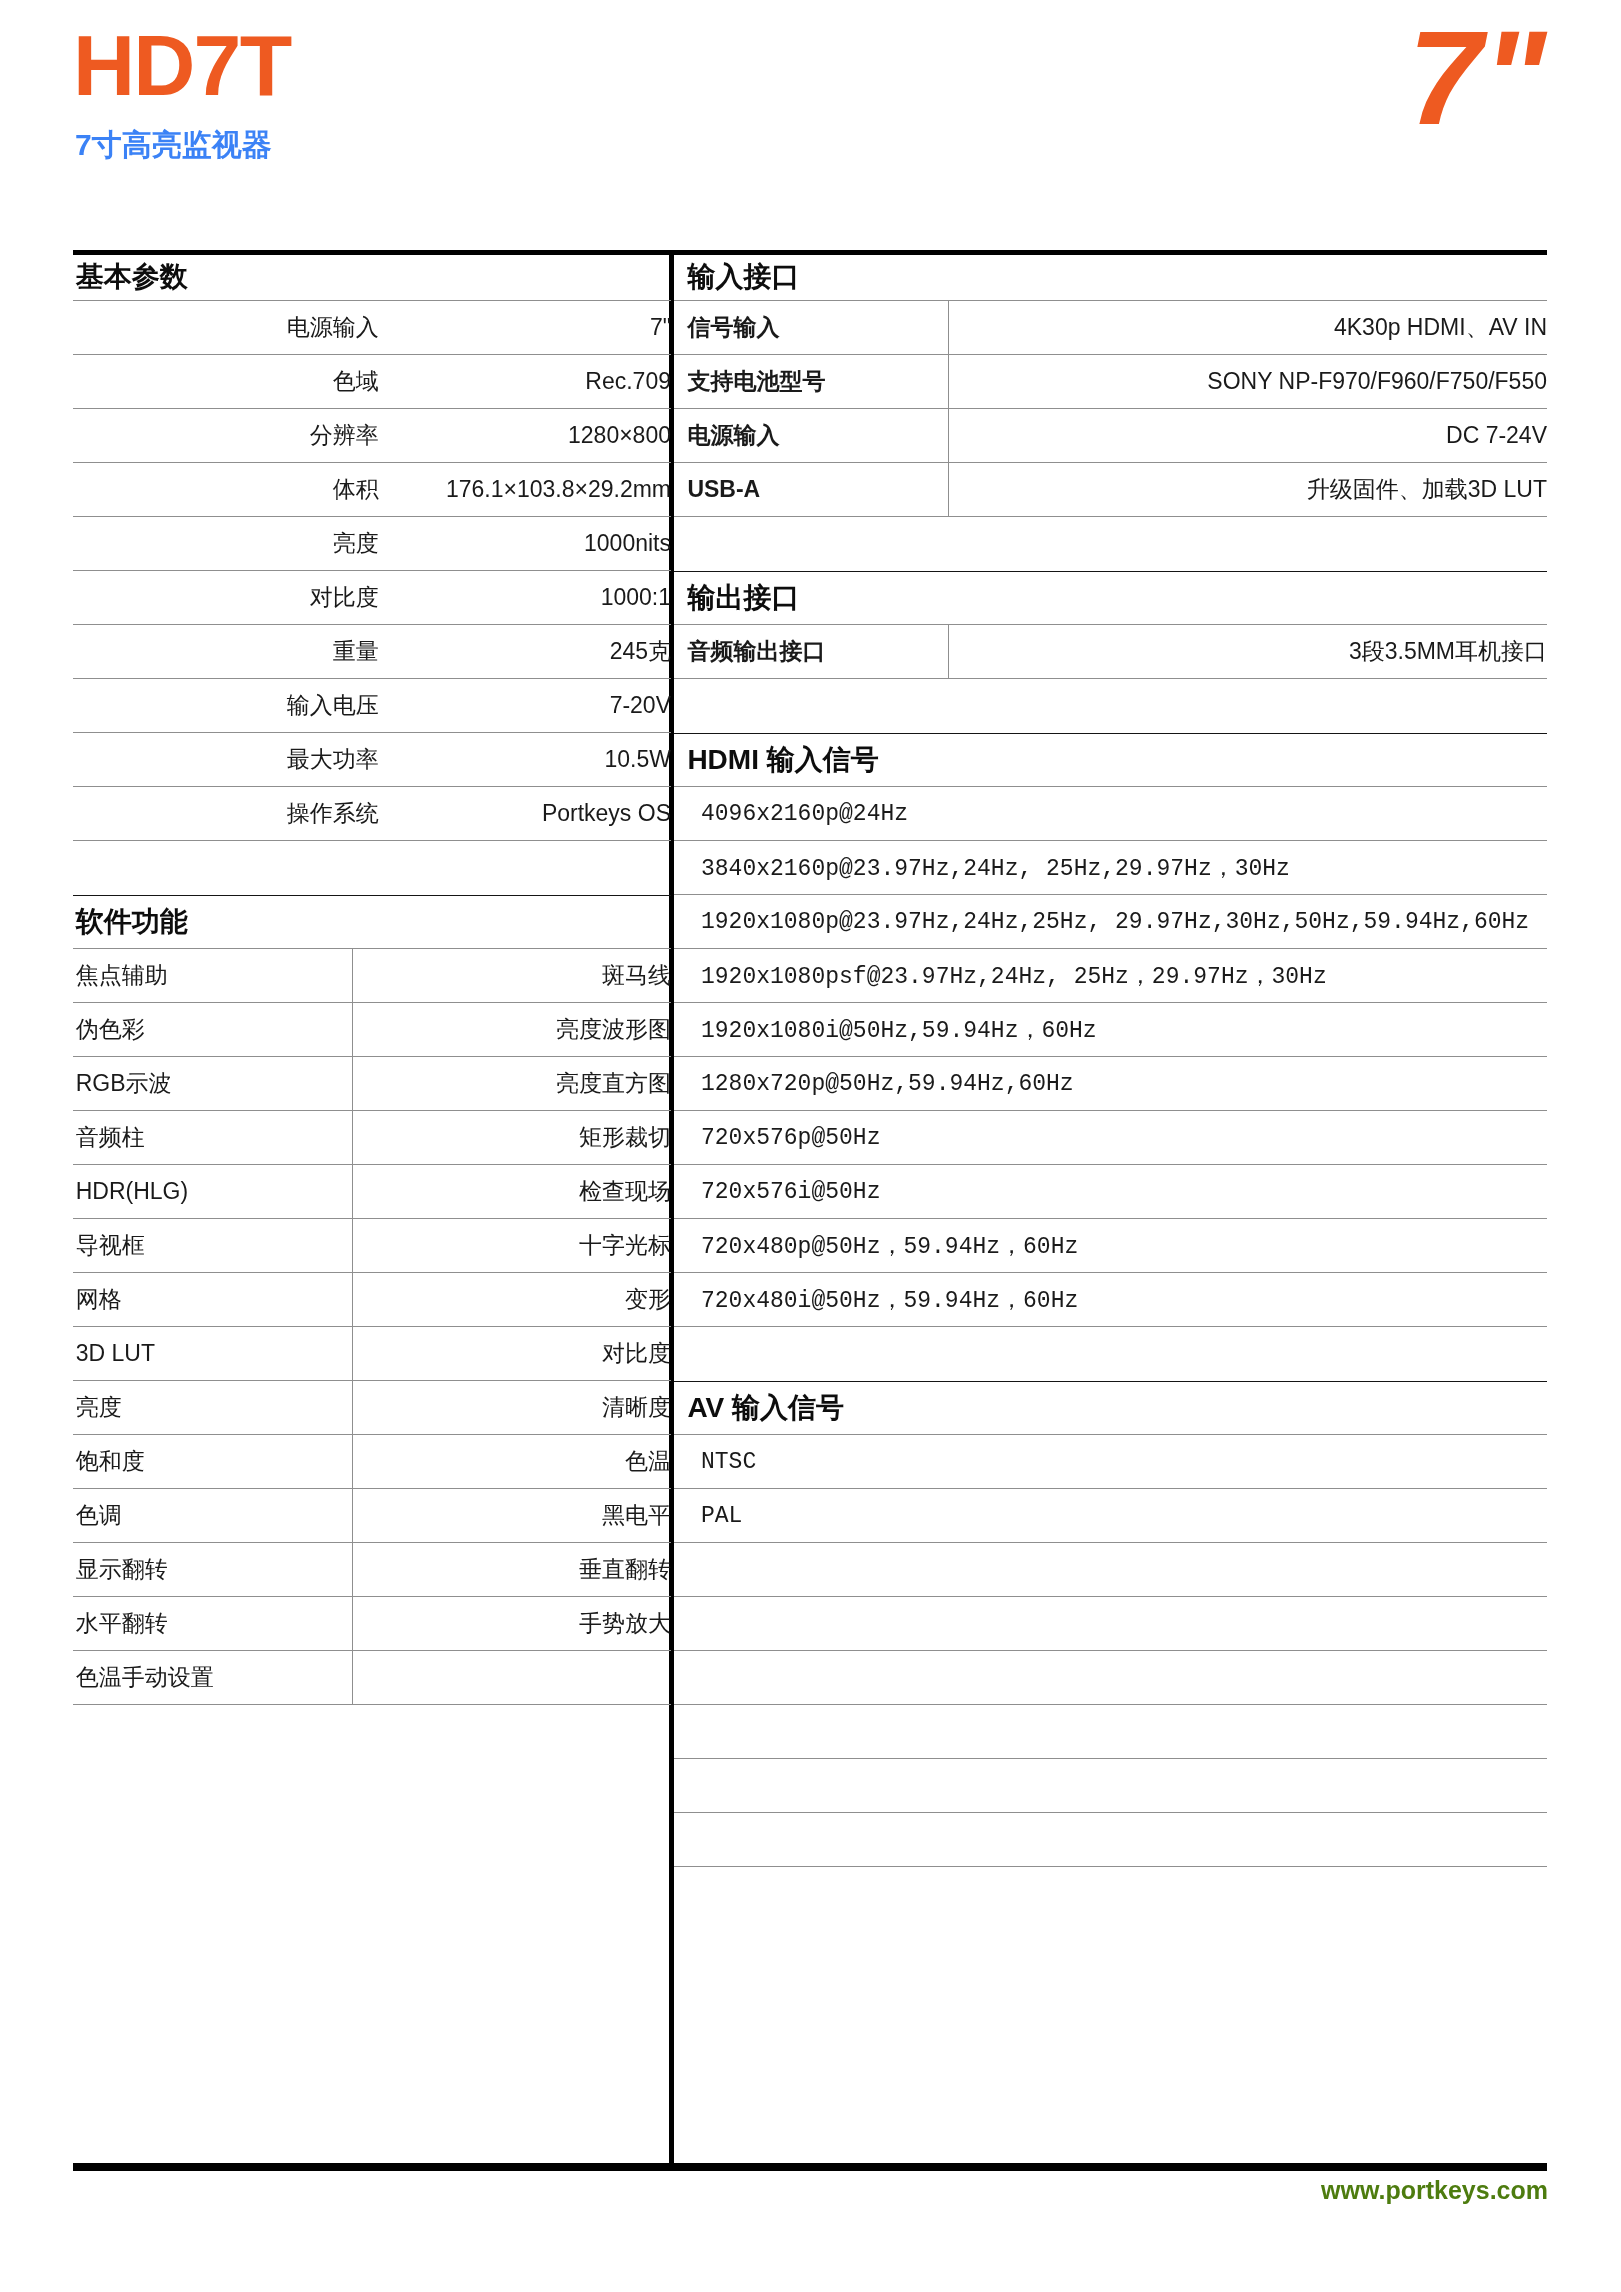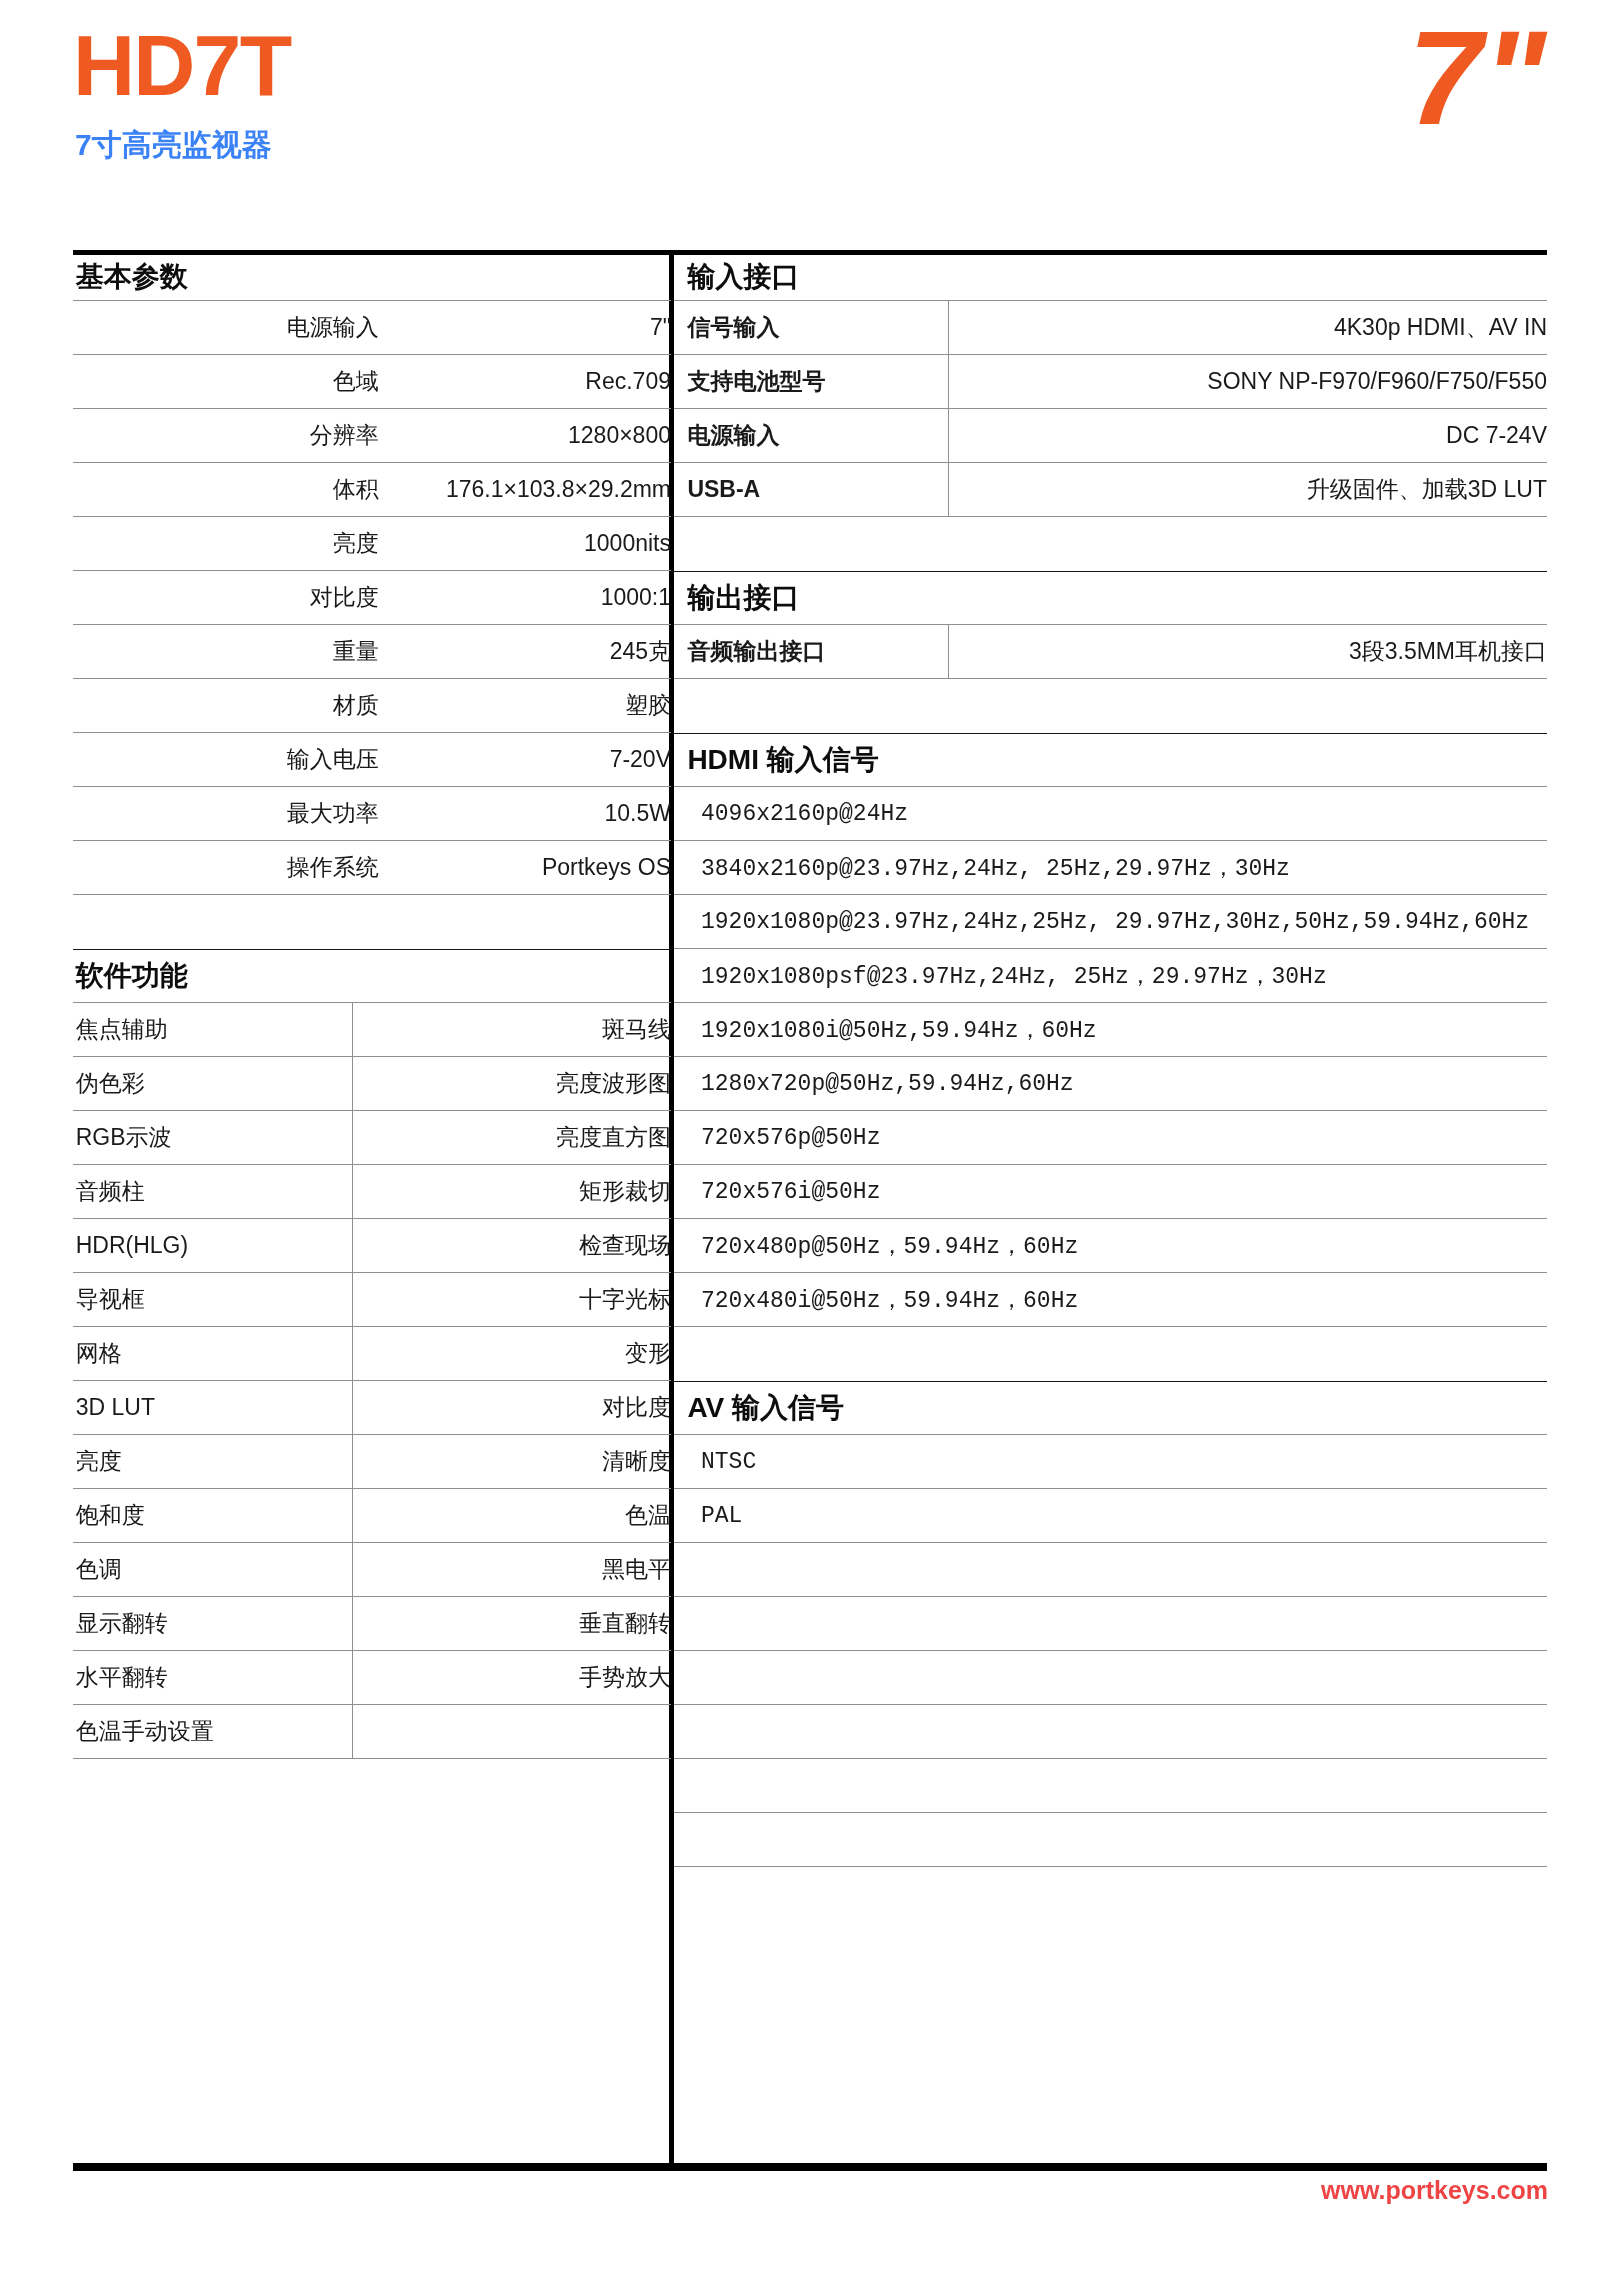--- a/index.html
+++ b/index.html
@@ -10,21 +10,21 @@
   .model{position:absolute;left:73px;top:19.7px;font-size:86px;font-weight:900;
          letter-spacing:-1.8px;color:#EE5A21;line-height:1.05;}
   .subtitle{position:absolute;left:75px;top:125px;font-size:30px;font-weight:bold;color:#3b82f6;}
   .badge{position:absolute;right:75px;top:10.7px;font-size:134px;font-weight:900;
          font-style:italic;color:#EE5A21;line-height:1;}
 
   
   .topbar{position:absolute;left:73px;top:250px;width:1474px;height:4.5px;background:#000;}
   .vdiv{position:absolute;left:669px;top:250px;width:5.4px;height:1921px;background:#000;}
   .botbar{position:absolute;left:73px;top:2163px;width:1474px;height:8px;background:#000;}
-  .footer{position:absolute;right:73px;top:2176px;font-size:25px;font-weight:bold;color:#ef4444;}
+  .footer{position:absolute;right:73px;top:2176px;font-size:25px;font-weight:bold;color:#4d7c0f;}
 
   .col{position:absolute;top:254px;display:flex;flex-direction:column;}
   .col-left{left:73px;width:598px;}
   .col-right{left:674px;width:873px;}
 
   .row{height:54px;display:flex;align-items:center;box-sizing:border-box;
        border-bottom:0.9px solid #8f8f8f;font-size:23px;}
   .hrow{height:47px;display:flex;align-items:center;box-sizing:border-box;
         border-bottom:0.9px solid #8f8f8f;}
   .sec{border-top:1.8px solid #151515;}
@@ -86,24 +86,20 @@
       </div>
     <div class="row">
         <span class="lblL">对比度</span>
         <span class="valL">1000:1</span>
       </div>
     <div class="row">
         <span class="lblL">重量</span>
         <span class="valL">245克</span>
       </div>
     <div class="row">
-        <span class="lblL">材质</span>
-        <span class="valL">塑胶</span>
-      </div>
-    <div class="row">
         <span class="lblL">输入电压</span>
         <span class="valL">7-20V</span>
       </div>
     <div class="row">
         <span class="lblL">最大功率</span>
         <span class="valL">10.5W</span>
       </div>
     <div class="row">
         <span class="lblL">操作系统</span>
         <span class="valL">Portkeys OS</span>

